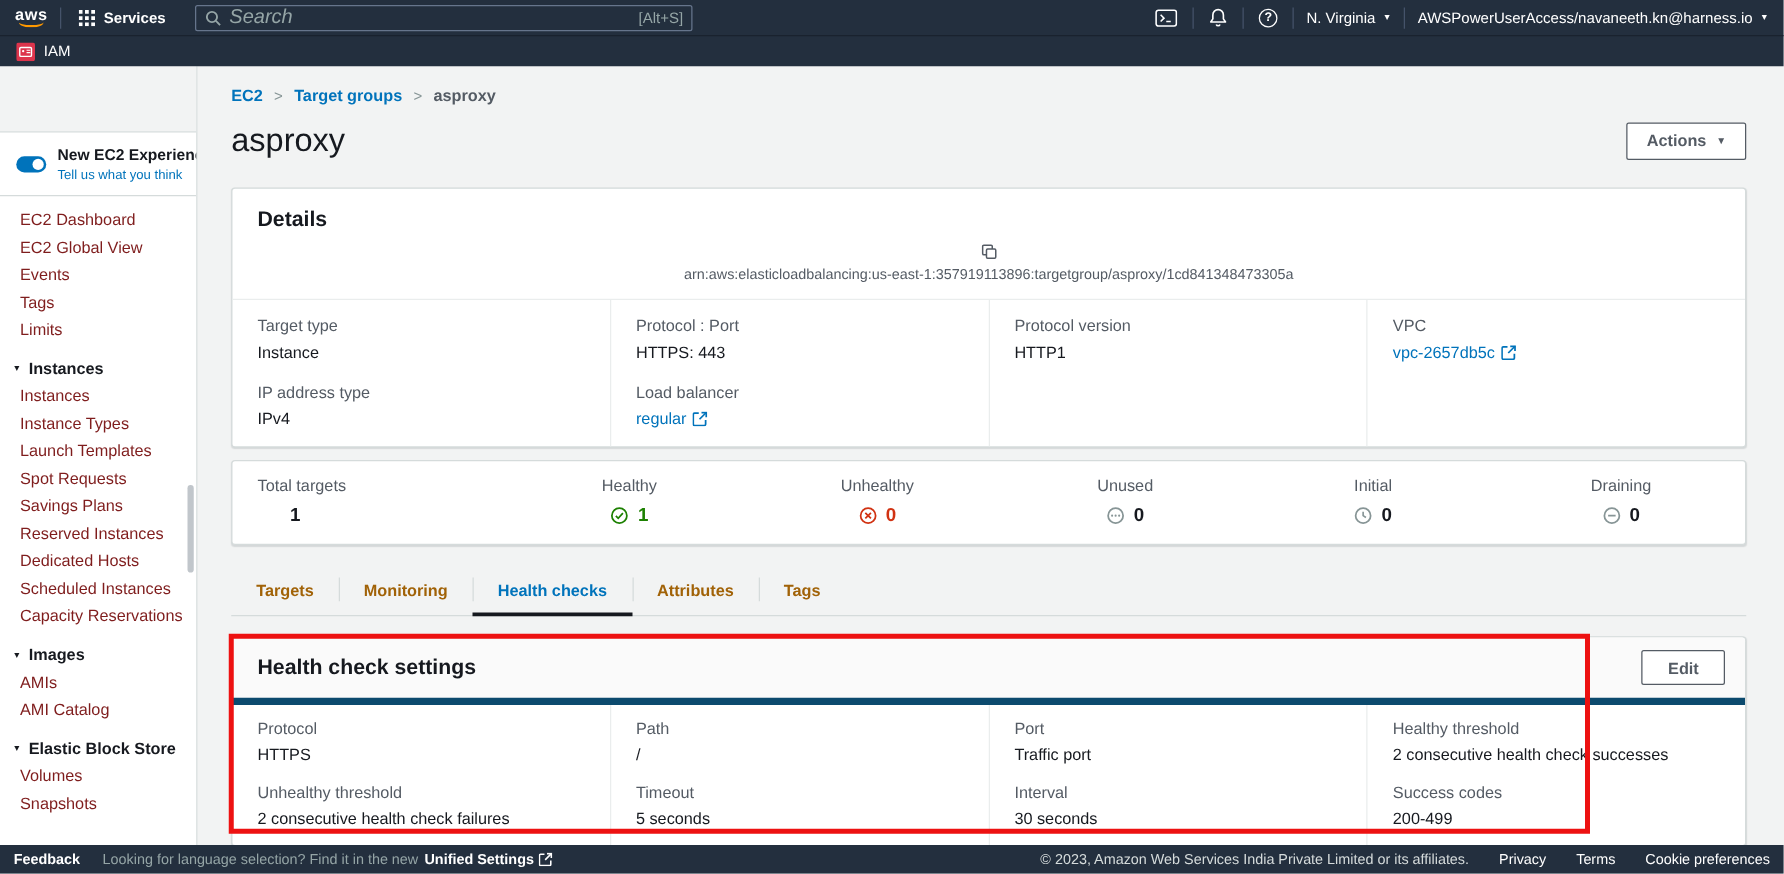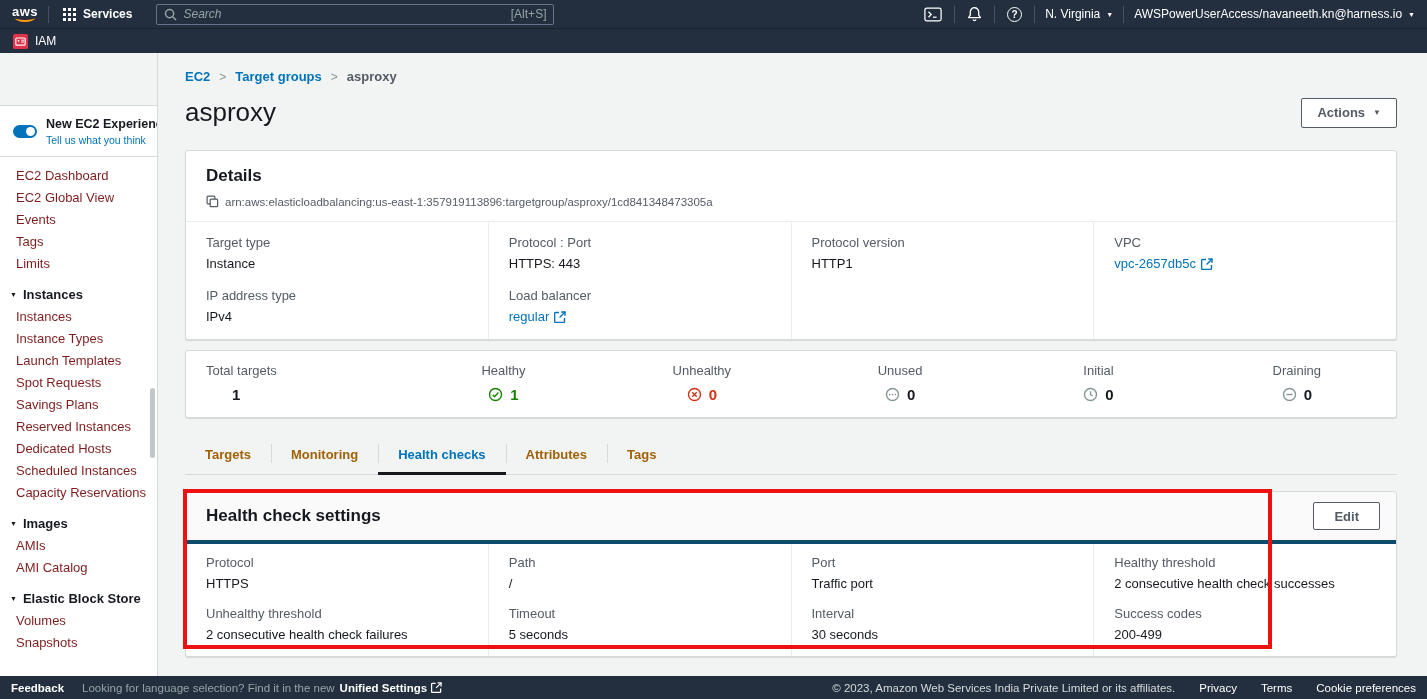--- a/index.html
+++ b/index.html
@@ -7,21 +7,21 @@
   body { font-family:"Liberation Sans", sans-serif; background:#f2f3f3; font-size:13px; color:#16191f; }
 
   
   .topnav { height:28px; background:#232f3e; display:flex; align-items:center; padding:0 12px; color:#fff; position:relative; z-index:20; }
   .aws-logo { display:flex; flex-direction:column; align-items:center; cursor:pointer; }
   .aws-text { font-weight:bold; font-size:13px; letter-spacing:.5px; line-height:12px; }
   .aws-smile { width:20px; height:6px; border-bottom:2px solid #ff9900; border-radius:0 0 70% 70% / 0 0 100% 100%; margin-top:-2px; }
   .nav-vdiv { width:1px; height:17px; background:#45536a; margin:0 10px; }
   .services { display:flex; align-items:center; gap:7px; font-size:12px; font-weight:700; cursor:pointer; padding:0 4px; }
   .search-box { margin-left:20px; width:398px; height:21px; border:1px solid #66758c; border-radius:2px; display:flex; align-items:center; padding:0 7px; gap:6px; background:#232f3e; }
-  .search-box input { flex:1; background:transparent; border:none; outline:none; color:#ef4444; font-size:12px; font-family:"Liberation Sans", sans-serif; }
+  .search-box input { flex:1; background:transparent; border:none; outline:none; color:#ef4444; font-size:16px; font-family:"Liberation Sans", sans-serif; }
   .search-box input::placeholder { color:#95a5a6; font-style:italic; }
   .search-shortcut { color:#95a5a6; font-size:12px; }
   .nav-right { margin-left:auto; display:flex; align-items:center; }
   .nav-icon-btn { display:flex; align-items:center; cursor:pointer; padding:0 2px; }
   .help-circle { width:15px; height:15px; border:1.5px solid #fff; border-radius:50%; display:flex; align-items:center; justify-content:center; font-size:10px; font-weight:700; color:#fff; }
   .nav-text-btn { display:flex; align-items:center; gap:6px; font-size:12px; color:#fff; cursor:pointer; }
   .caret { font-size:7px; line-height:7px; }
 
   
   .favbar { height:25px; background:#232f3e; border-top:1px solid #19222e; display:flex; align-items:center; padding:0 13px; color:#fff; position:relative; z-index:19; }
@@ -58,21 +58,21 @@
   .page-title { font-size:26px; font-weight:400; color:#16191f; }
   .btn { background:#fff; border:1px solid #545b64; border-radius:2px; color:#545b64; font-weight:700; font-size:13px; height:30px; padding:0 15px; display:inline-flex; align-items:center; gap:8px; cursor:pointer; font-family:"Liberation Sans", sans-serif; }
   .btn .caret { font-size:8px; }
 
   .card { background:#fff; border:1px solid #d5dbdb; border-radius:3px; box-shadow:0 1px 1px rgba(0,28,36,.12); }
 
   
   .details-card { margin-top:22px; }
   .card-head { padding:15px 20px 13px; }
   .card-title { font-size:17px; font-weight:700; color:#16191f; }
-  .arn-row { margin-top:9px; display:flex; align-items:center; gap:6px; font-size:11.5px; color:#545b64; }
+  .arn-row { margin-top:9px; display:flex; align-items:center; gap:6px; font-size:11.5px; color:#545b64;flex-direction:column; }
   .grid4 { display:flex; border-top:1px solid #eaeded; }
   .gcol { flex:1; border-right:1px solid #eaeded; padding:13px 20px 15px; display:flex; flex-direction:column; gap:17px; }
   .gcol:last-child { border-right:none; }
   .flabel { font-size:13px; color:#545b64; }
   .fvalue { font-size:13px; color:#16191f; margin-top:6px; }
   .fvalue.link { color:#0073bb; cursor:pointer; display:flex; align-items:center; gap:5px; }
 
   
   .totals-card { margin-top:10px; display:flex; padding:12px 0 14px; }
   .tcol { flex:1; text-align:center; }
@@ -85,21 +85,21 @@
 
   
   .tabs { margin-top:20px; display:flex; border-bottom:1px solid #d5dbdb; }
   .tab { padding:9px 20px 12px; font-size:13px; font-weight:700; color:#a16207; position:relative; cursor:pointer; }
   .tab + .tab::before { content:''; position:absolute; left:0; top:6px; height:19px; width:1px; background:#d5dbdb; }
   .tab.active { color:#0073bb; }
   .tab.active::after { content:''; position:absolute; left:0; right:0; bottom:-1px; height:3px; background:#16191f; }
 
   
   .health-card { margin-top:16px; position:relative; }
-  .hc-head { background:#fafafa; border-bottom:4px solid #0c4a6e; padding:10px 16px 10px 20px; display:flex; align-items:center; border-radius:3px 3px 0 0; }
+  .hc-head { background:#fafafa; border-bottom:6px solid #0c4a6e; padding:10px 16px 10px 20px; display:flex; align-items:center; border-radius:3px 3px 0 0; }
   .btn-edit { margin-left:auto; height:28px; padding:0 20px; }
   .hc-grid { display:flex; }
   .hcol { flex:1; border-right:1px solid #eaeded; padding:11px 20px 14px; display:flex; flex-direction:column; gap:15px; }
   .hcol:last-child { border-right:none; }
   .red-box { position:absolute; left:-3px; top:-3px; width:1089px; height:160px; border:4px solid #ed1111; z-index:5; pointer-events:none; }
 
   
   .footer { height:23px; background:#232f3e; display:flex; align-items:center; padding:0 11px; font-size:11.5px; color:#fff; position:relative; z-index:20; }
   .f-feedback { font-weight:700; margin-right:18px; cursor:pointer; }
   .f-lang { color:#95a5a6; display:flex; align-items:center; gap:5px; }

